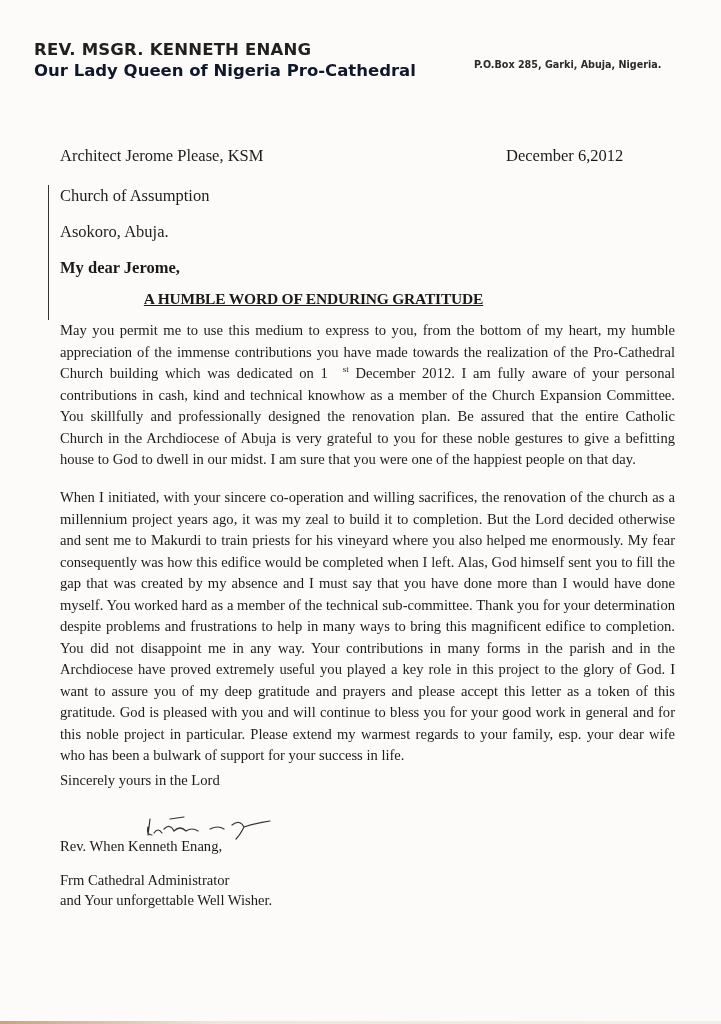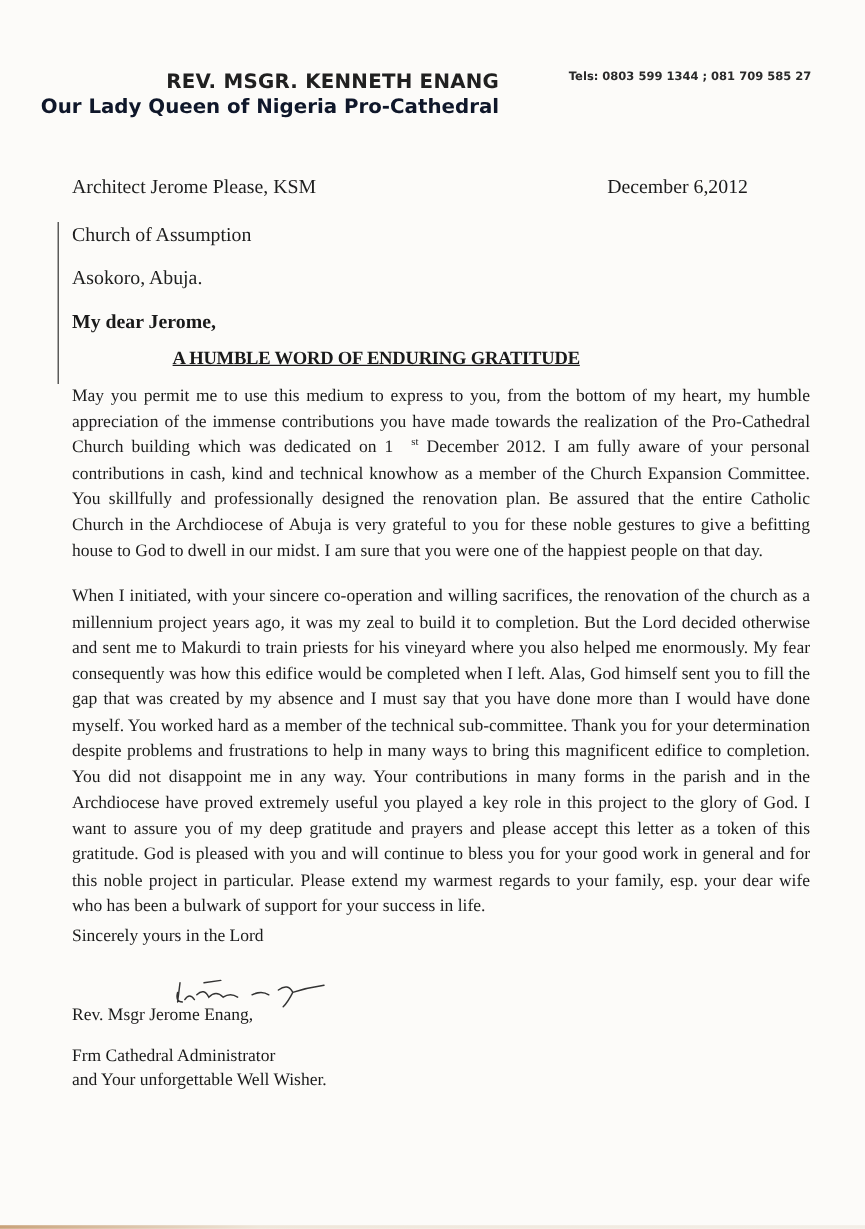--- a/index.html
+++ b/index.html
@@ -3,21 +3,21 @@
   <meta charset="utf-8">
   <style>
     html, body { margin: 0; padding: 0; }
     body {
       width: 721px; height: 1024px; overflow: hidden;
       background: #fcfbf9;
       position: relative;
       color: #1a1a1a;
     }
     .page { position: absolute; left: 0; top: 0; width: 721px; height: 1024px; }
-    .letterhead-left { position: absolute; left: 34px; top: 58px; font-family: "DejaVu Sans", sans-serif; text-align: right; }
+    .letterhead-left { position: absolute; left: 34px; top: 40px; font-family: "DejaVu Sans", sans-serif; }
     .lh-name { font-size: 16.5px; font-weight: bold; letter-spacing: 0.2px; color: #202020; line-height: 20px; }
     .lh-parish { font-size: 16.5px; font-weight: bold; color: #0f172a; line-height: 22px; }
     .letterhead-right { position: absolute; left: 474px; top: 57px; font-family: "DejaVu Sans", sans-serif; font-size: 9.6px; font-weight: bold; color: #2a2a2a; line-height: 15.5px; white-space: nowrap; }
     .serif { font-family: "Liberation Serif", serif; }
     .addr { position: absolute; left: 60px; font-size: 16.5px; color: #1e1e1e; white-space: nowrap; }
     .date { position: absolute; left: 506px; top: 146px; font-size: 16.5px; white-space: nowrap; }
     .salutation { position: absolute; left: 60px; top: 258px; font-size: 16.5px; font-weight: bold; }
     .subject { position: absolute; left: 0; width: 601px; top: 290px; text-align: center; font-size: 15.5px; font-weight: bold; text-decoration: underline; letter-spacing: -0.2px; }
     .subject span { position: relative; left: 13px; }
     .margin-bar { position: absolute; left: 48px; top: 185px; width: 1.2px; height: 135px; background: #333; }
@@ -35,21 +35,21 @@
 <body>
 
 <div class="page">
 
   <div class="letterhead-left">
     <div class="lh-name">REV. MSGR. KENNETH ENANG</div>
     <div class="lh-parish">Our Lady Queen of Nigeria Pro-Cathedral</div>
   </div>
 
   <div class="letterhead-right">
-    <div>Tels: 0803 599 1344 ; 081 709 585 27</div>
+    <div>P.O.Box 285, Garki, Abuja, Nigeria.</div>
   </div>
 
   <div class="addr serif" style="top:146px">Architect Jerome Please, KSM</div>
   <div class="date serif">December 6,2012</div>
   <div class="margin-bar"></div>
   <div class="addr serif" style="top:186px">Church of Assumption</div>
   <div class="addr serif" style="top:222px">Asokoro, Abuja.</div>
 
   <div class="salutation serif">My dear Jerome,</div>
 
@@ -60,21 +60,21 @@
   <div class="body-para serif p1"><span>May you permit me to use this medium to express to you, from the bottom of my heart, my humble appreciation of the immense contributions you have made towards the realization of the Pro-Cathedral Church building which was dedicated on 1</span><sup>st</sup><span> December 2012. I am fully aware of your personal contributions in cash, kind and technical knowhow as a member of the Church Expansion Committee. You skillfully and professionally designed the renovation plan. Be assured that the entire Catholic Church in the Archdiocese of Abuja is very grateful to you for these noble gestures to give a befitting house to God to dwell in our midst. I am sure that you were one of the happiest people on that day.</span></div>
 
   <div class="body-para serif p2">When I initiated, with your sincere co-operation and willing sacrifices, the renovation of the church as a millennium project years ago, it was my zeal to build it to completion. But the Lord decided otherwise and sent me to Makurdi to train priests for his vineyard where you also helped me enormously.  My fear consequently was how this edifice would be completed when I left. Alas, God himself sent you to fill the gap that was created by my absence and I must say that you have done more than I would have done myself. You worked hard as a member of the technical sub-committee. Thank you for your determination despite problems and frustrations to help in many ways to bring this magnificent edifice to completion. You did not disappoint me in any way. Your contributions in many forms in the parish and in the Archdiocese have proved extremely useful you played a key role in this project to the glory of God. I want to assure you of my deep gratitude and prayers and please accept this letter as a token of this gratitude. God is pleased with you and will continue to bless you for your good work in general and for this noble project in particular. Please extend my warmest regards to your family, esp. your dear wife who has been a bulwark of support for your success in life.</div>
 
   <div class="closing serif">Sincerely yours in the Lord</div>
 
   <svg class="signature" viewBox="0 0 140 40">
     <path d="M8 22 Q6 30 12 30 M10 14 L8 30 M14 28 Q18 22 22 28 M24 24 Q30 18 34 26 Q40 20 46 26 Q52 22 58 26 M30 14 L44 12 M70 24 Q78 20 84 24 M92 20 Q100 14 104 22 Q100 30 96 34 M104 22 Q116 18 130 16" stroke="#333" stroke-width="1.2" fill="none" stroke-linecap="round"></path>
   </svg>
 
-  <div class="signer serif">Rev. Msgr Jerome Enang,</div>
+  <div class="signer serif">Rev. When Kenneth Enang,</div>
 
   <div class="title1 serif">
     <div>Frm Cathedral Administrator</div>
     <div>and Your unforgettable Well Wisher.</div>
   </div>
 
   <div class="stain"></div>
 </div>
 
 </body></html>

